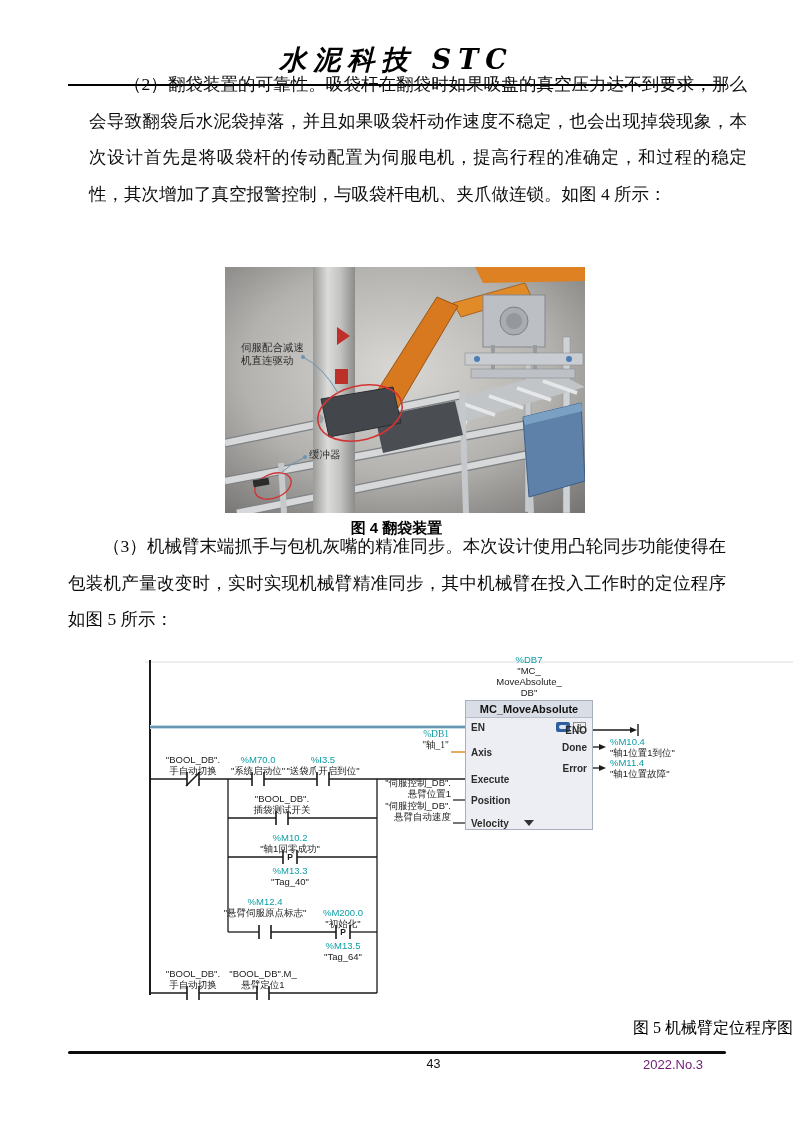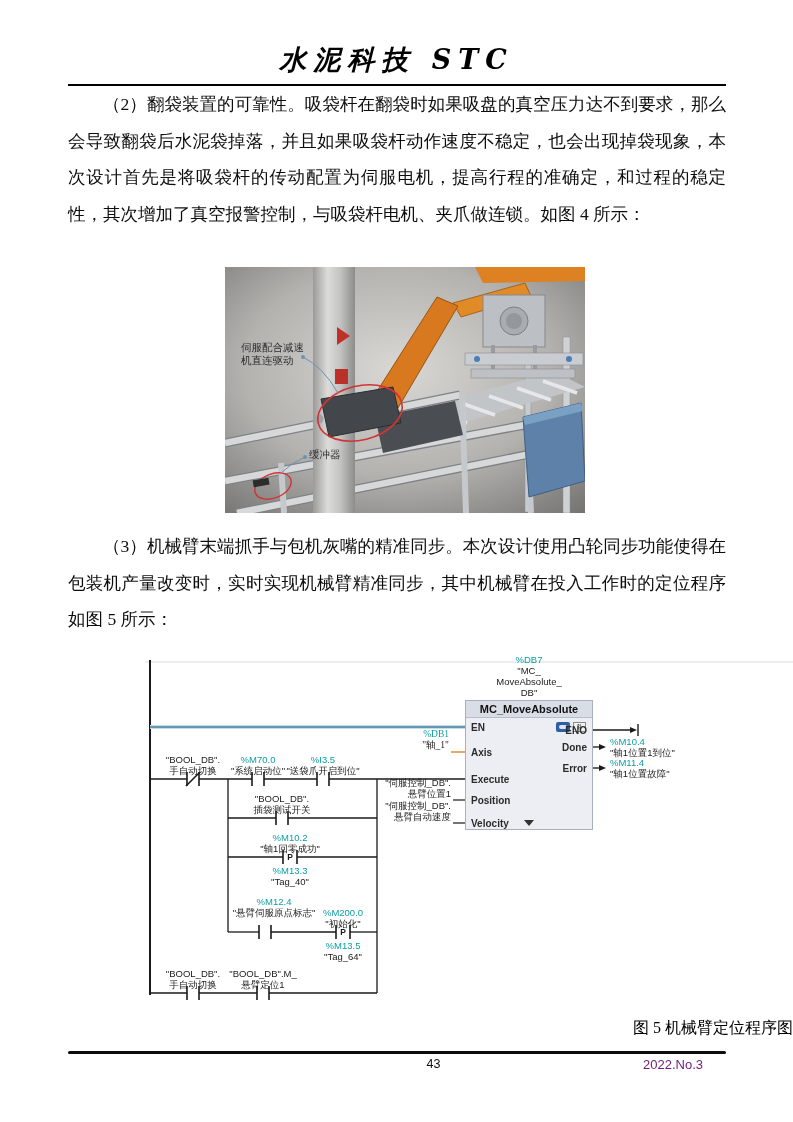--- a/index.html
+++ b/index.html
@@ -6,21 +6,21 @@
   .page{position:relative;width:793px;height:1122px;background:#ffffff;margin:0 auto;overflow:hidden;
         font-family:"Liberation Serif","DejaVu Serif",serif;color:#111;}
   
   .journal-title{position:absolute;top:42px;left:0;width:100%;text-align:center;
         font-family:"DejaVu Serif",serif;font-style:italic;font-weight:bold;
         font-size:27px;letter-spacing:7px;color:#000;}
   .header-rule{position:absolute;top:84px;left:68px;width:658px;height:2px;background:#000;}
   
   .para{position:absolute;left:68px;width:658px;font-size:17.5px;line-height:36.5px;
         text-align:justify;text-indent:2em;color:#0d0d0d;}
-  .para2{top:86px;}
+  .para2{top:66px;margin-left:21px;}
   .para3{top:528px;}
   
   .figure4{position:absolute;left:225px;top:267px;width:360px;height:246px;}
   .figure4 svg{position:absolute;left:0;top:0;}
   .photo-label{position:absolute;font-family:"Liberation Sans",sans-serif;font-size:10.5px;
         line-height:13px;color:#2c2c2c;}
   .fig4-caption{position:absolute;top:519px;left:0;width:100%;text-align:center;
         font-family:"Liberation Sans",sans-serif;font-weight:bold;font-size:15px;color:#000;}
   
   .figure5{position:absolute;left:140px;top:653px;width:660px;height:368px;background:#fff;}
@@ -149,20 +149,21 @@
       <circle cx="78" cy="90" r="2" fill="#6a93b5"></circle>
       <path d="M80,190 Q66,196 56,206" fill="none" stroke="#6a93b5" stroke-width="1"></path>
       <circle cx="80" cy="190" r="2" fill="#6a93b5"></circle>
     </svg>
     <div class="photo-label" style="left:16px;top:74px;">
       <div>伺服配合减速</div>
       <div>机直连驱动</div>
     </div>
     <div class="photo-label" style="left:84px;top:181px;">缓冲器</div>
   </div>
+  <div class="fig4-caption">图 4  翻袋装置</div>
 
   <div class="para para3">（3）机械臂末端抓手与包机灰嘴的精准同步。本次设计使用凸轮同步功能使得在包装机产量改变时，实时实现机械臂精准同步，其中机械臂在投入工作时的定位程序如图 5 所示：</div>
 
   <div class="figure5">
     <svg width="660" height="368" viewBox="0 0 660 368">
       <line x1="5" y1="9" x2="655" y2="9" stroke="#dcdcdc" stroke-width="1"></line>
 
       <line x1="10" y1="7" x2="10" y2="342" stroke="#1a1a1a" stroke-width="2"></line>
 
       <line x1="10" y1="74" x2="325" y2="74" stroke="#c2dce9" stroke-width="4"></line>
@@ -284,21 +285,21 @@
     </div>
     <div class="lbl" style="left:150px;top:179px;">
       <div class="addr">%M10.2</div>
         <div class="tag">"轴1回零成功"</div>
     </div>
     <div class="pmark" style="left:150px;top:197px;">P</div>
     <div class="lbl" style="left:150px;top:212px;">
       <div class="addr">%M13.3</div>
         <div class="tag">"Tag_40"</div>
     </div>
-    <div class="lbl" style="left:134px;top:243px;">
+    <div class="lbl" style="left:125px;top:243px;">
       <div class="addr">%M12.4</div>
       <div class="tag wrapped">"悬臂伺服原点标志"</div>
     </div>
     <div class="lbl" style="left:203px;top:254px;">
       <div class="addr">%M200.0</div>
         <div class="tag">"初始化"</div>
     </div>
     <div class="pmark" style="left:203px;top:272px;">P</div>
     <div class="lbl" style="left:203px;top:287px;">
       <div class="addr">%M13.5</div>

